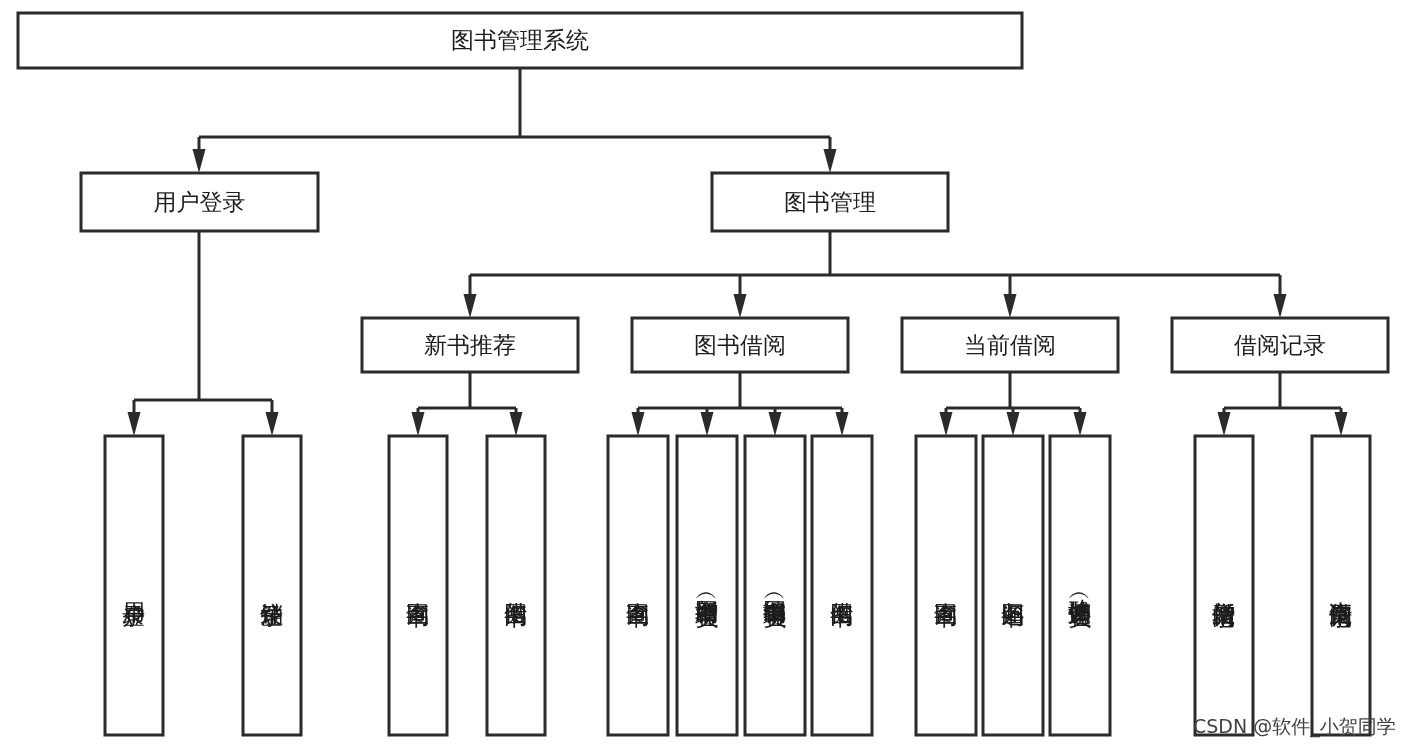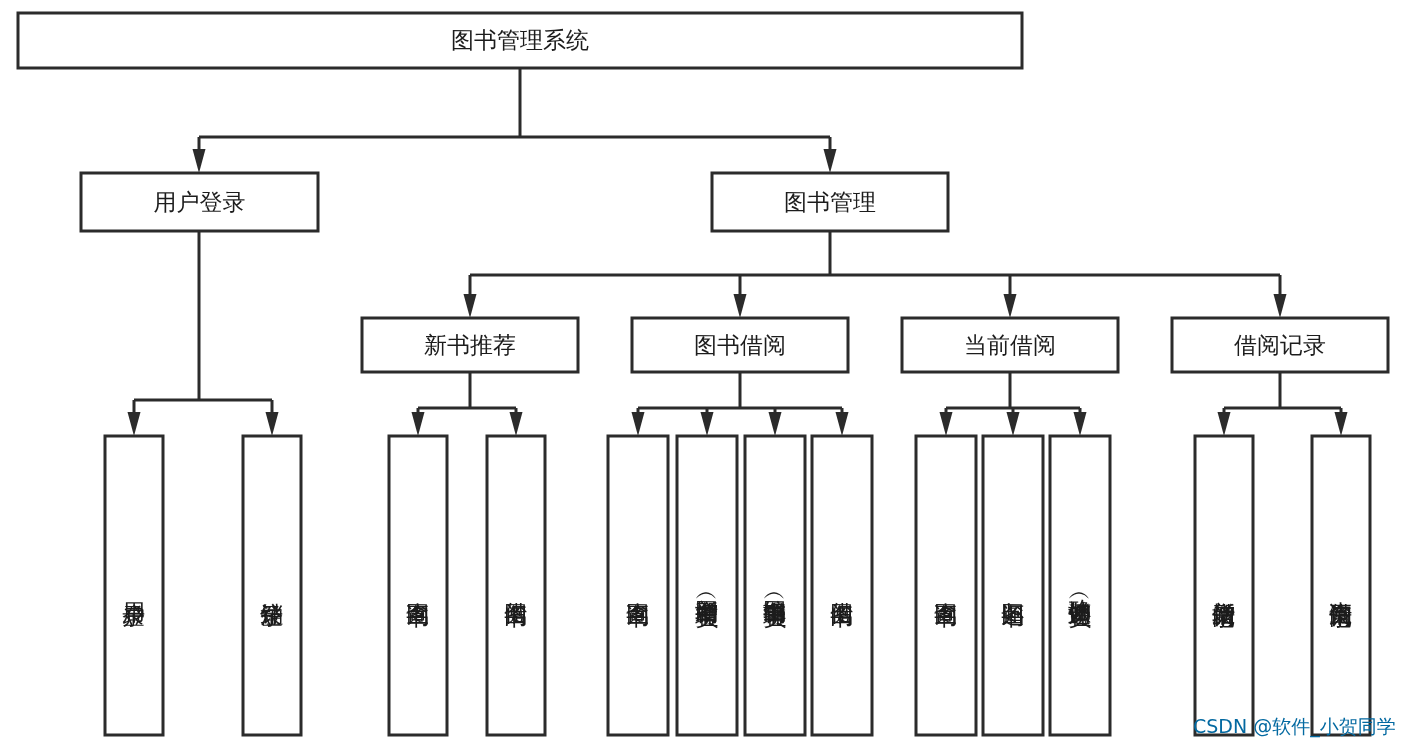--- a/index.html
+++ b/index.html
@@ -175,15 +175,15 @@
       <div class="leaf-label" style="left: 677px; top: 436px; width: 60px; height: 299px;">新增图书（管理员）</div>
       <div class="leaf-label" style="left: 745px; top: 436px; width: 60px; height: 299px;">编辑图书（管理员）</div>
       <div class="leaf-label" style="left: 812px; top: 436px; width: 60px; height: 299px;">借阅图书</div>
       <div class="leaf-label" style="left: 916px; top: 436px; width: 60px; height: 299px;">查询图书</div>
       <div class="leaf-label" style="left: 983px; top: 436px; width: 60px; height: 299px;">归还图书</div>
       <div class="leaf-label" style="left: 1050px; top: 436px; width: 60px; height: 299px;">确认归还（管理员）</div>
       <div class="leaf-label" style="left: 1195px; top: 436px; width: 58px; height: 299px;">新增借阅记录</div>
       <div class="leaf-label" style="left: 1312px; top: 436px; width: 58px; height: 299px;">查询借阅记录</div>
     </div>
 
-  <div class="watermark" style="left: 1193px; top: 714px; color: #0369a1;">CSDN @软件_小贺同学</div>
+  <div class="watermark" style="left: 1193px; top: 714px; color: #404040;">CSDN @软件_小贺同学</div>
 
 </div>
 
 </body></html>

